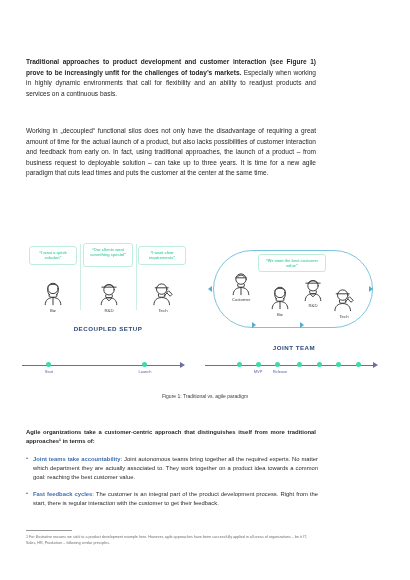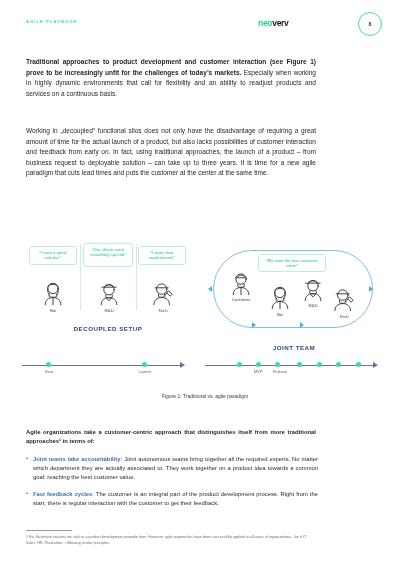--- a/index.html
+++ b/index.html
@@ -117,27 +117,20 @@
   .footnote{
     position:absolute;left:26px;top:534px;width:292px;
     font-size:3.7px;line-height:6.2px;color:#6d6d6d;
   }
 </style>
 </head>
 <body>
 
 <div class="page">
 
-  <div class="hdr">
-    <div class="kicker">AGILE PLAYBOOK</div>
-    <div class="logo">
-      <span class="neo">neo</span><span class="verv">verv</span>
-    </div>
-    <div class="pagecircle">8</div>
-  </div>
 
   <div class="col para1">
     <p class="body"><b>Traditional approaches to product development and customer interaction (see Figure 1) prove to be increasingly unfit for the challenges of today’s markets.</b><span> Especially when working in highly dynamic environments that call for flexibility and an ability to readjust products and services on a continuous basis.</span></p>
   </div>
 
   <div class="col para2">
     <p class="body">Working in „decoupled“ functional silos does not only have the disadvantage of requiring a great amount of time for the actual launch of a product, but also lacks possibilities of customer interaction and feedback from early on. In fact, using traditional approaches, the launch of a product – from business request to deployable solution – can take up to three years. It is time for a new agile paradigm that cuts lead times and puts the customer at the center at the same time.</p>
   </div>
 
   <div class="diagram">

